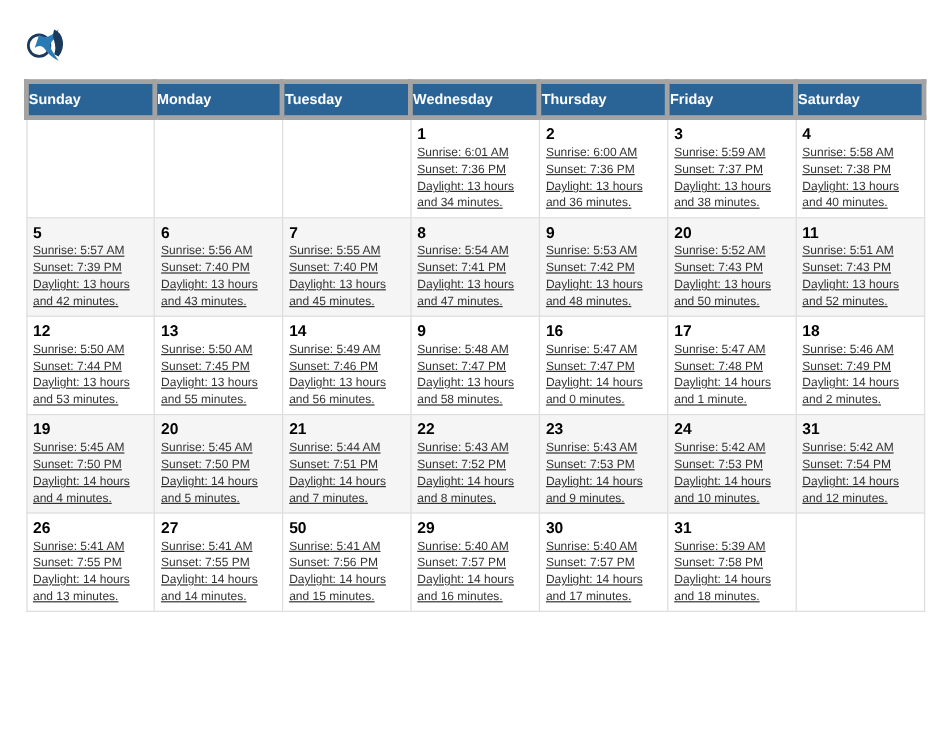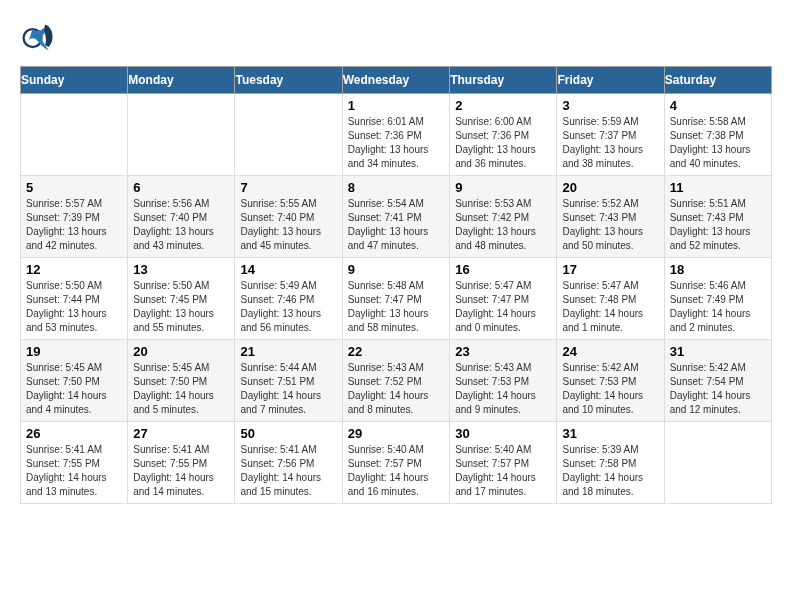--- a/index.html
+++ b/index.html
@@ -44,21 +44,21 @@
       border-collapse: collapse;
       border: 1px solid #ccc;
     }
     .calendar th {
       background: #2a6496;
       color: #fff;
       font-size: 12px;
       font-weight: bold;
       padding: 6px 0;
       text-align: left;
-      border: 1px solid #a3a3a3;
+      border: 4px solid #a3a3a3;
     }
     .calendar td {
       vertical-align: top;
       padding: 4px 5px;
       border: 1px solid #ddd;
       width: 108px;
       min-height: 80px;
       background: #fff;
       font-size: 10px;
       color: #333;
@@ -69,20 +69,21 @@
     .day-number {
       font-size: 13px;
       font-weight: bold;
       color: #000;
       margin-bottom: 2px;
     }
     .day-detail {
       font-size: 10px;
       color: #333;
       line-height: 1.4;
+      text-decoration: underline;
     }
     .empty-cell {
       background: #f9f9f9;
     }
     
     .row-even td { background: #f5f5f5; }
     .row-odd td { background: #fff; }
   </style>
 </head>
 <body>

